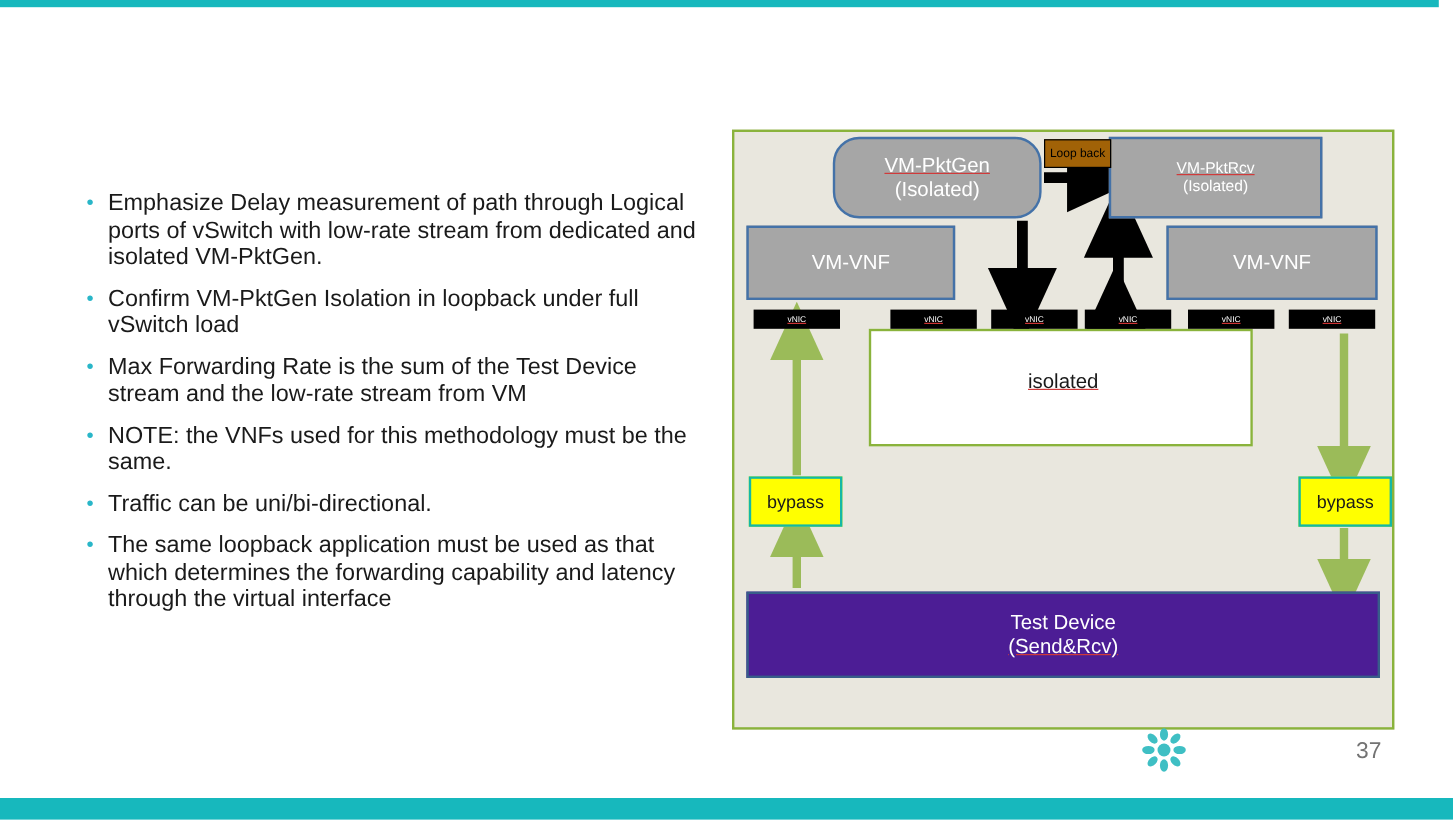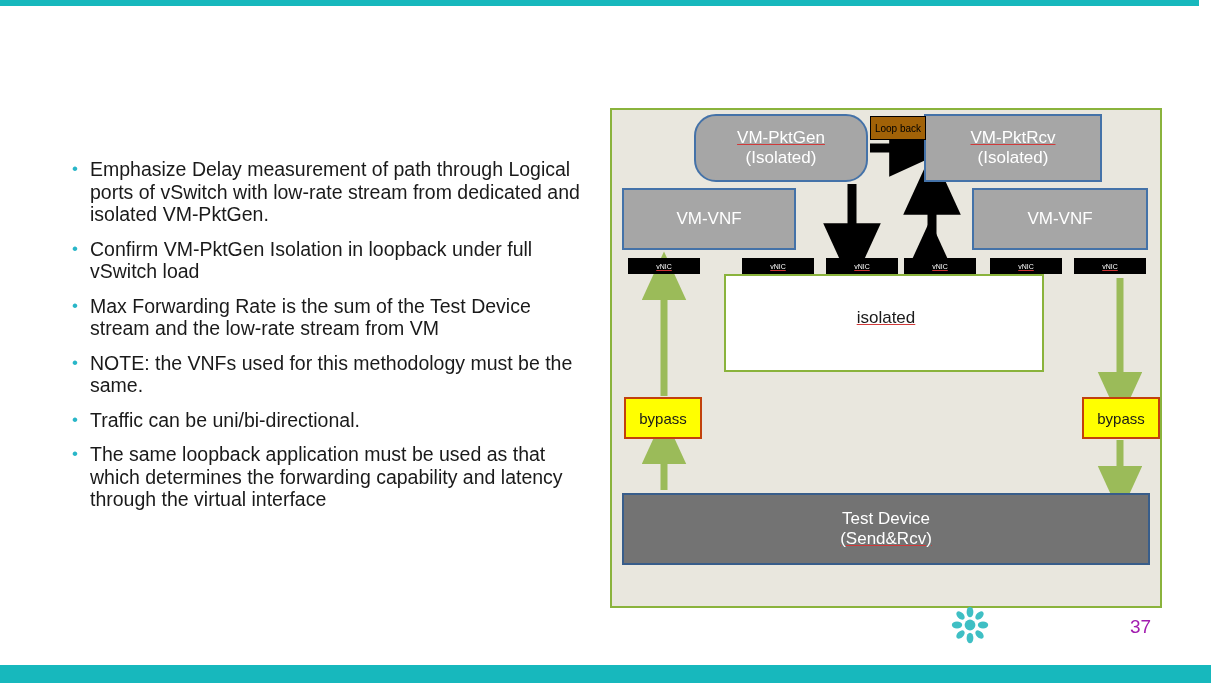--- a/index.html
+++ b/index.html
@@ -111,21 +111,21 @@
     justify-content: center;
     color: #ffffff;
     text-align: center;
     line-height: 1.15;
   }
   .box-gray-blue {
     background: #a6a6a6;
     border: 2px solid #4472a8;
   }
   .vm-pktgen { left: 82px; top: 4px; width: 174px; height: 68px; font-size: 17px; border-radius: 22px; }
-  .vm-pktrcv { left: 312px; top: 4px; width: 178px; height: 68px; font-size: 17px; }
+  .vm-pktrcv { left: 312px; top: 4px; width: 178px; height: 68px; font-size: 13px; }
   .vm-vnf-left  { left: 10px; top: 78px; width: 174px; height: 62px; font-size: 17px; }
   .vm-vnf-right { left: 360px; top: 78px; width: 176px; height: 62px; font-size: 17px; }
 
   .underline-dotted {
     text-decoration: underline;
     text-decoration-color: #d03a3a;
     text-decoration-style: solid;
   }
 
   
@@ -171,41 +171,41 @@
   }
   .vswitch-label span {
     text-decoration: underline;
     text-decoration-color: #d03a3a;
   }
 
   
   .bypass {
     position: absolute;
     background: #ffff00;
-    border: 2px solid #c2410c;
+    border: 2px solid #14b8a6;
     box-sizing: border-box;
     display: flex;
     align-items: center;
     justify-content: center;
     font-size: 15px;
     color: #1a1a1a;
     height: 42px;
     width: 78px;
   }
   .bypass-left  { left: 12px;  top: 287px; }
   .bypass-right { left: 470px; top: 287px; }
 
   
   .test-device {
     position: absolute;
     left: 10px;
     top: 383px;
     width: 528px;
     height: 72px;
-    background: #737373;
+    background: #4c1d95;
     border: 2px solid #385d8a;
     box-sizing: border-box;
     display: flex;
     flex-direction: column;
     align-items: center;
     justify-content: center;
     color: #ffffff;
     font-size: 17px;
     line-height: 1.2;
   }
@@ -256,21 +256,21 @@
     font-weight: bold;
     letter-spacing: -1px;
     color: #3b3b3b;
     font-family: "Liberation Sans", sans-serif;
   }
   .page-num {
     position: absolute;
     left: 1130px;
     top: 616px;
     font-size: 19px;
-    color: #a21caf;
+    color: #737373;
   }
 </style>
 </head>
 <body>
 
 <div class="slide">
   <div class="edge-bar-top"></div>
   <div class="edge-bar-bottom"></div>
   <div class="right-white-strip"></div>
 

